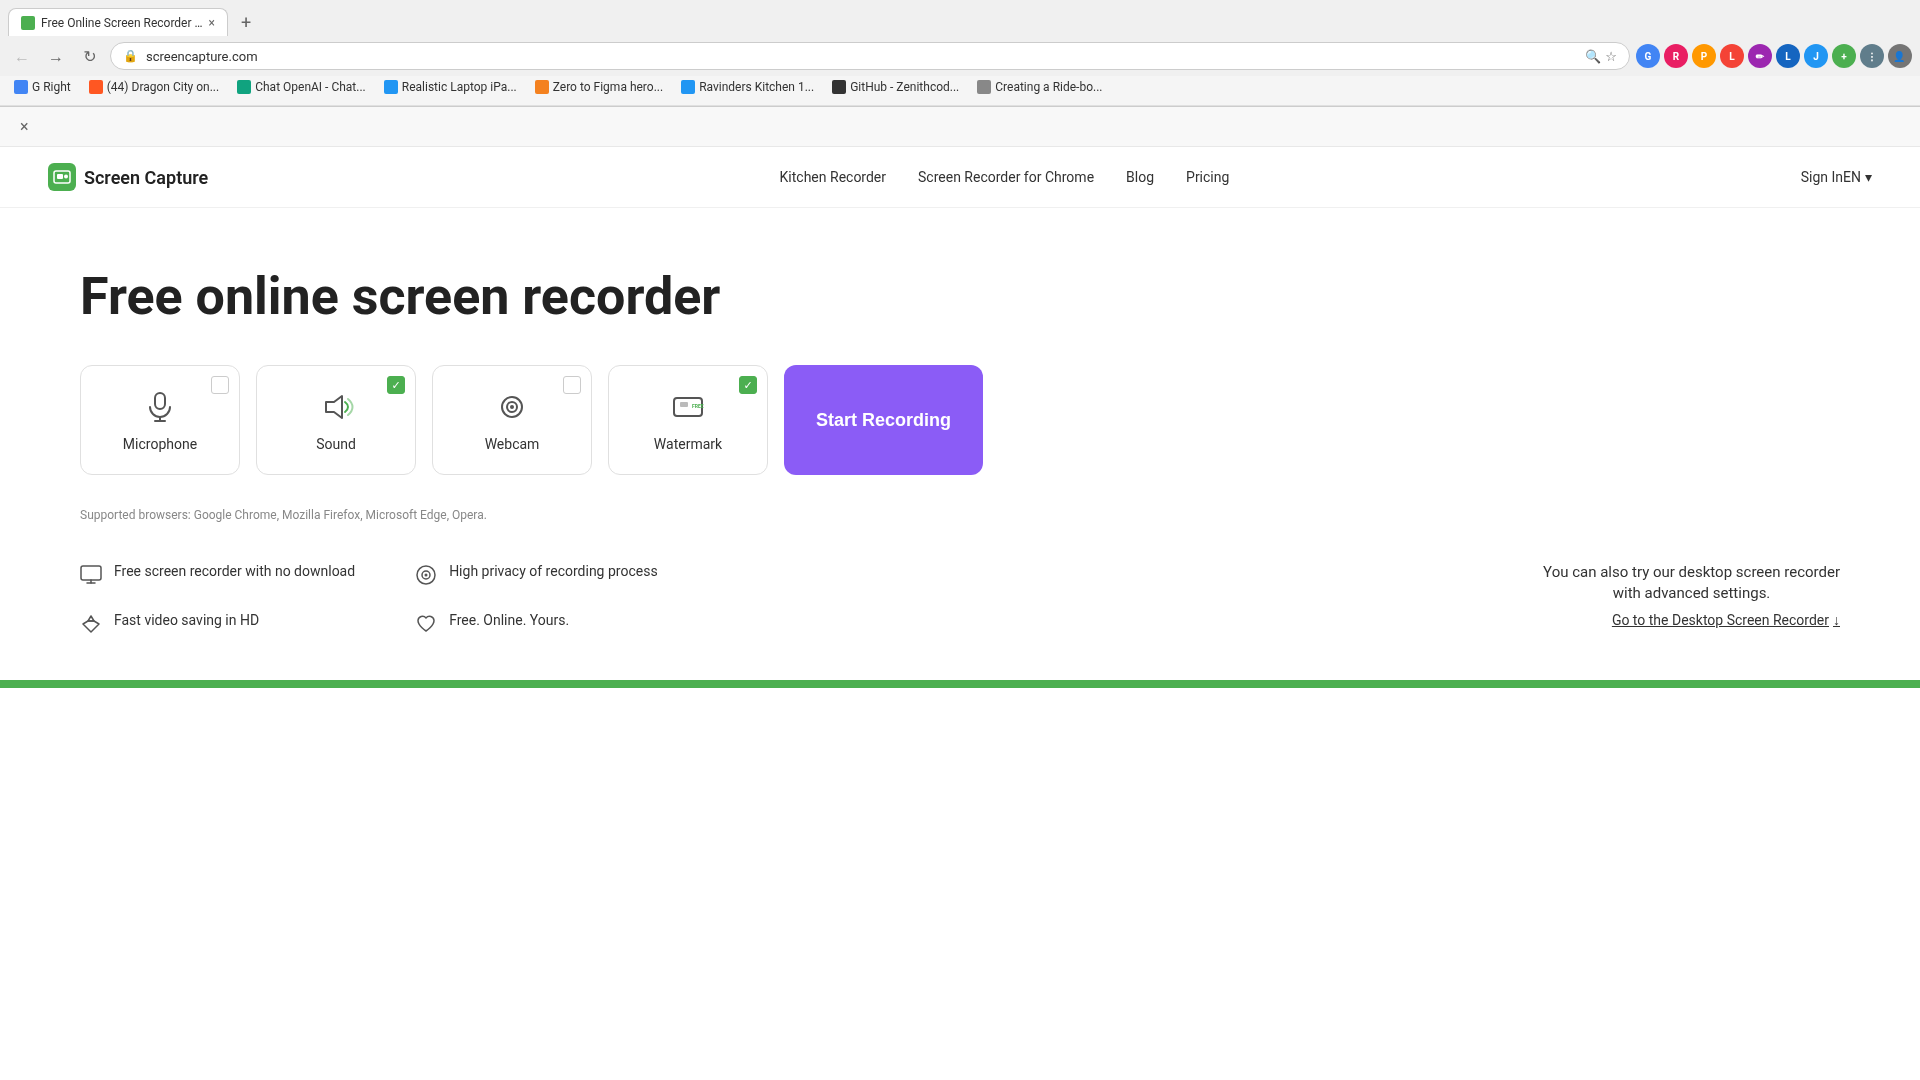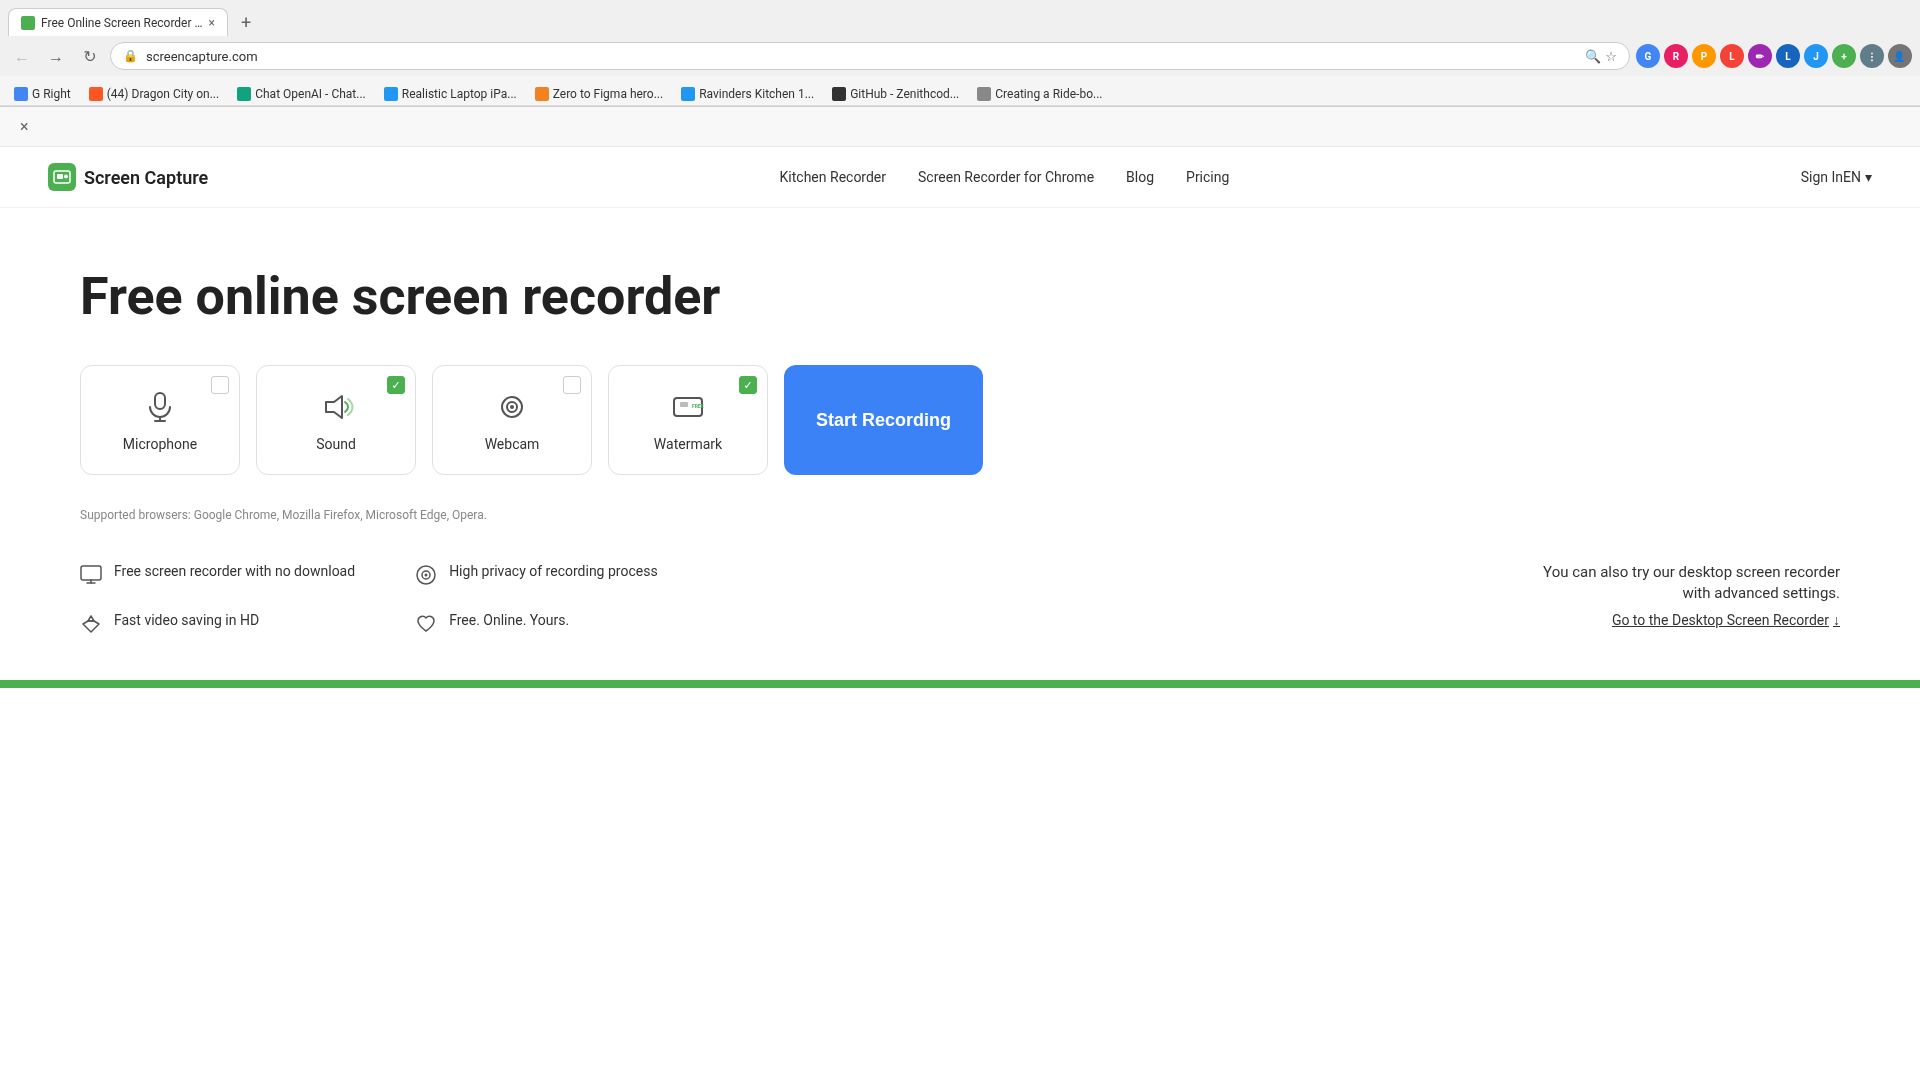--- a/index.html
+++ b/index.html
@@ -15,21 +15,21 @@
     .tab-new { margin-left: 4px; width: 28px; height: 28px; display: flex; align-items: center; justify-content: center; border-radius: 50%; color: #666; font-size: 18px; cursor: pointer; }
 
     .address-bar-row { display: flex; align-items: center; padding: 4px 8px; gap: 6px; background: #f0f0f0; height: 40px; }
     .nav-btn { width: 28px; height: 28px; display: flex; align-items: center; justify-content: center; border-radius: 50%; cursor: pointer; color: #666; font-size: 16px; }
     .nav-btn.disabled { color: #bbb; cursor: default; }
     .address-bar { flex: 1; height: 28px; background: #fff; border: 1px solid #ccc; border-radius: 14px; display: flex; align-items: center; padding: 0 12px; font-size: 13px; color: #333; gap: 8px; }
     .address-bar-url { color: #333; font-size: 13px; }
     .address-icons { display: flex; align-items: center; gap: 4px; margin-left: auto; }
     .ext-icon { width: 24px; height: 24px; border-radius: 50%; display: flex; align-items: center; justify-content: center; font-size: 11px; font-weight: bold; cursor: pointer; }
 
-    .bookmarks-bar { display: flex; align-items: flex-end; padding: 2px 8px; gap: 6px; background: #f5f5f5; border-bottom: 1px solid #e0e0e0; height: 30px; font-size: 12px; color: #333; overflow: hidden; }
+    .bookmarks-bar { display: flex; align-items: flex-start; padding: 2px 8px; gap: 6px; background: #f5f5f5; border-bottom: 1px solid #e0e0e0; height: 30px; font-size: 12px; color: #333; overflow: hidden; }
     .bookmark-item { display: flex; align-items: center; gap: 4px; padding: 2px 6px; border-radius: 4px; cursor: pointer; white-space: nowrap; }
     .bookmark-favicon { width: 14px; height: 14px; border-radius: 2px; flex-shrink: 0; }
 
     
     .cookie-banner { background: #f8f8f8; border-bottom: 1px solid #e8e8e8; padding: 10px 20px; display: flex; align-items: center; justify-content: space-between; font-size: 12px; color: #555; }
     .cookie-banner a { color: #333; text-decoration: underline; }
     .cookie-close { cursor: pointer; color: #666; font-size: 16px; }
 
     
     .page { min-height: calc(1080px - 140px); background: #fff; }
@@ -49,28 +49,28 @@
     .hero-title { font-size: 52px; font-weight: 700; color: #222; margin-bottom: 40px; line-height: 1.1; }
 
     
     .recording-options { display: flex; align-items: center; gap: 16px; margin-bottom: 16px; }
     .option-card { width: 160px; height: 110px; border: 1px solid #e0e0e0; border-radius: 12px; display: flex; flex-direction: column; align-items: center; justify-content: center; gap: 8px; position: relative; cursor: pointer; background: #fff; }
     .option-card.checked { border-color: #e0e0e0; }
     .option-checkbox { position: absolute; top: 10px; right: 10px; width: 18px; height: 18px; border: 1.5px solid #ccc; border-radius: 3px; display: flex; align-items: center; justify-content: center; font-size: 11px; }
     .option-checkbox.checked { background: #4caf50; border-color: #4caf50; color: #fff; }
     .option-label { font-size: 14px; color: #333; }
 
-    .start-btn { background: #3b82f6; color: #fff; border: none; border-radius: 12px; padding: 8px 32px; height: 110px; font-size: 18px; font-weight: 600; cursor: pointer; white-space: nowrap; min-width: 160px; }
+    .start-btn { background: #8b5cf6; color: #fff; border: none; border-radius: 12px; padding: 8px 32px; height: 110px; font-size: 18px; font-weight: 600; cursor: pointer; white-space: nowrap; min-width: 160px; }
 
     .supported-browsers { font-size: 12px; color: #888; margin-bottom: 40px; margin-top: 33px; }
     .feature-item { display: flex; align-items: flex-start; gap: 12px; }
     .feature-icon { font-size: 20px; color: #555; flex-shrink: 0; margin-top: 2px; }
     .feature-text { font-size: 14px; color: #333; line-height: 1.4; }
 
-    .desktop-cta { text-align: right; }
+    .desktop-cta { text-align: center; }
     .desktop-cta-text { font-size: 15px; color: #333; margin-bottom: 8px; line-height: 1.4; }
     .desktop-cta-link { font-size: 14px; color: #333; text-decoration: underline; cursor: pointer; display: flex; align-items: center; justify-content: flex-end; gap: 4px; }
 
     
     .bottom-bar { height: 8px; background: #4caf50; margin-top: auto; }
   </style>
 </head>
 <body>
 
 <div class="browser-chrome">

